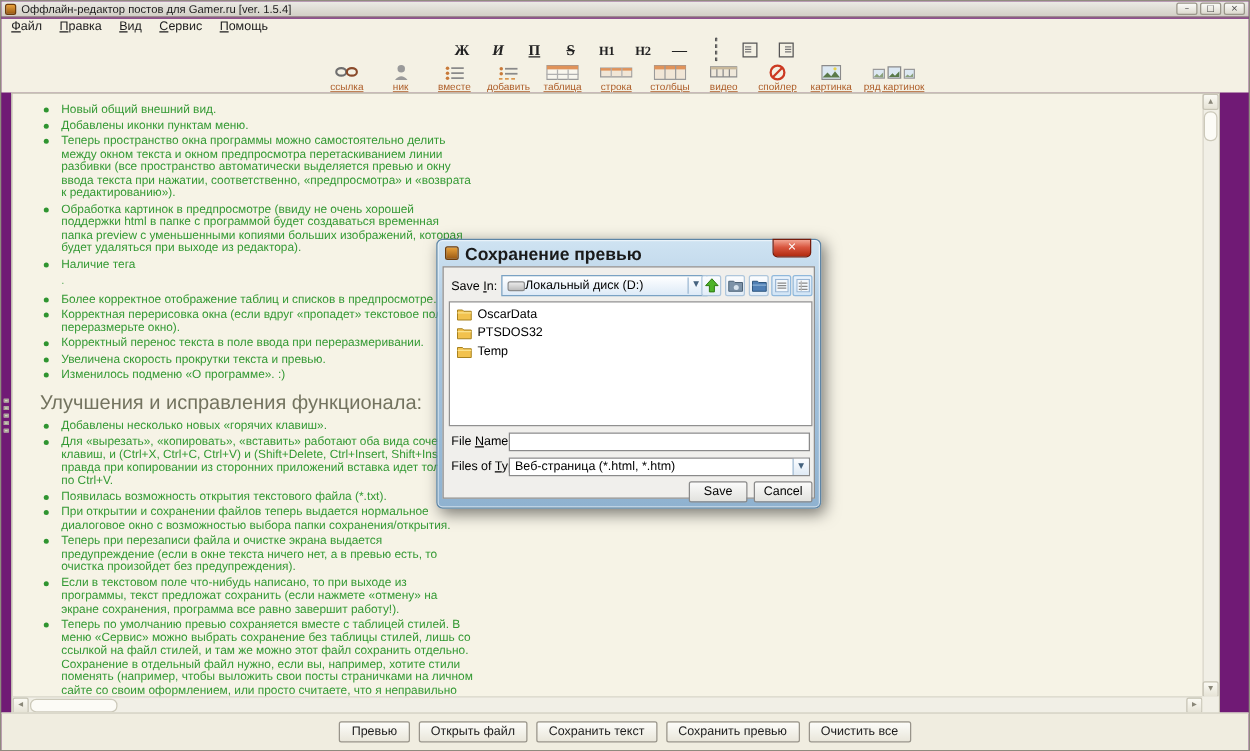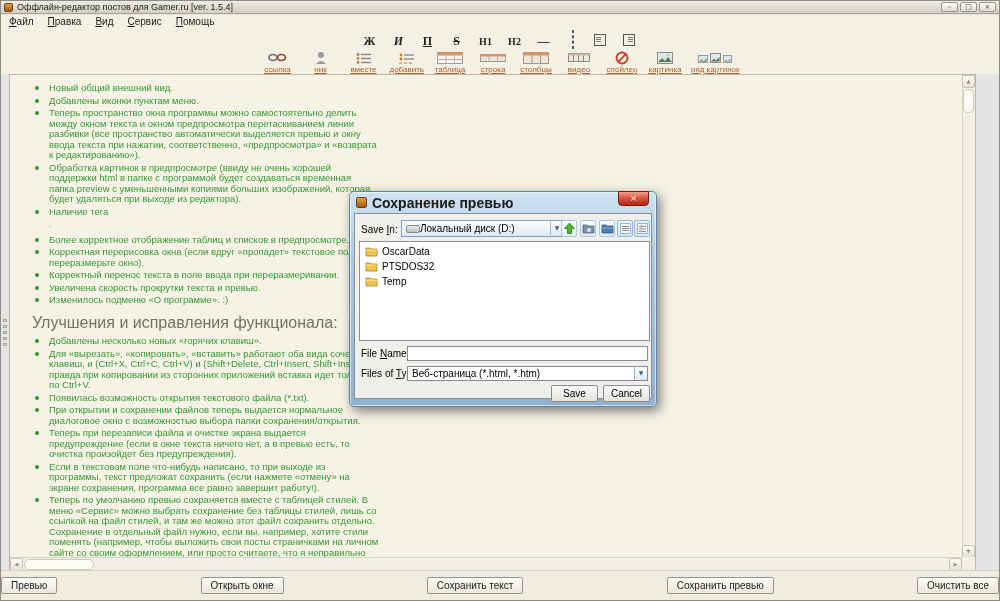--- a/index.html
+++ b/index.html
@@ -1,17 +1,17 @@
 <!DOCTYPE html>
 <html><head>
 <meta charset="utf-8">
 <style>
   * { margin:0; padding:0; box-sizing:border-box; }
   html,body { width:1000px; height:601px; font-family:"Liberation Sans","DejaVu Sans",sans-serif; }
-  .window { position:relative; width:1000px; height:601px; background:#e5e5e5; overflow:hidden; border:1px solid #8f8b7e; }
+  .window { position:relative; width:1000px; height:601px; background:#701a75; overflow:hidden; border:1px solid #8f8b7e; }
 
   
   .titlebar { position:absolute; left:0; top:0; right:0; height:13px;
     background:linear-gradient(#ecebe6,#d2cfc5); border-bottom:1px solid #a6a294;
     display:flex; align-items:center; gap:4px; padding:0 3px; font-size:9px; color:#1c1c1c; }
   .app-icon { width:9px; height:9px; background:linear-gradient(#e8a23c,#9c5b14); border:1px solid #6d3c0a; border-radius:2px; flex:0 0 auto; }
   .title { flex:1 1 auto; white-space:nowrap; overflow:hidden; }
   .winbtns { display:flex; gap:2px; }
   .wbtn { width:17px; height:10px; background:linear-gradient(#fbfbf8,#dddacf); border:1px solid #9a968a;
     border-radius:2px; font-size:7px; line-height:8px; text-align:center; color:#444; font-family:"DejaVu Sans",sans-serif; }
@@ -63,21 +63,21 @@
   .vthumb { position:absolute; top:14px; right:1px; width:11px; height:24px; background:#fcfbf6; border:1px solid #ccc9ba; border-radius:5px; }
   .hthumb { position:absolute; left:14px; top:1px; height:11px; width:70px; background:#fcfbf6; border:1px solid #ccc9ba; border-radius:5px; }
   .scorner { position:absolute; right:0; bottom:0; width:13px; height:13px; background:#f1efe6; }
 
   
   .splitter { position:absolute; left:1px; top:318px; width:6px; height:30px; display:flex; flex-direction:column; gap:3px; align-items:center; cursor:col-resize; }
   .splitter i { width:4px; height:3px; background:#d6d3c6; border:1px solid #a9a597; display:block; }
 
   
   .bbar { position:absolute; left:0; right:0; bottom:0; height:30px; background:#f0ede0; border-top:1px solid #d4d1c4;
-    display:flex; justify-content:space-between; align-items:center; gap:7px; }
+    display:flex; justify-content:center; align-items:center; gap:7px; }
   .bbtn { height:17px; padding:0 9px; background:linear-gradient(#fdfdfa,#e9e6da); border:1px solid #98948a;
     border-radius:2px; font-size:10px; color:#1c1c1c; font-family:inherit; cursor:pointer; }
 
   
   .dlg { position:absolute; left:348px; top:190px; width:308px; height:216px; z-index:10;
     background:linear-gradient(#cfe3f2,#a9c7e0 35%,#8fb2d0); border:1px solid #5d85a6; border-radius:5px;
     padding:0 4px 4px 4px; box-shadow:3px 4px 12px rgba(0,0,0,.5), inset 0 0 0 1px rgba(255,255,255,.55); }
   .dlg-title { height:21px; display:flex; align-items:center; gap:5px; padding:0 2px; font-size:14px; font-weight:bold; color:#1a1a1a; }
   .dlg-icon { width:11px; height:11px; background:linear-gradient(#e8a23c,#9c5b14); border:1px solid #6d3c0a; border-radius:2px; }
   .dlg-close { position:absolute; top:-1px; right:7px; width:31px; height:15px;
@@ -329,21 +329,21 @@
       <i></i>
       <i></i>
       <i></i>
       <i></i>
       <i></i>
     </div>
 
   <div class="bbar">
 
   <button class="bbtn">Превью</button>
-      <button class="bbtn">Открыть окне</button>
+      <button class="bbtn">Открыть файл</button>
       <button class="bbtn">Сохранить текст</button>
       <button class="bbtn">Сохранить превью</button>
       <button class="bbtn">Очистить все</button>
     </div>
 
   <div class="dlg">
     <div class="dlg-title">
       <span class="dlg-icon"></span>
       <span>Сохранение превью</span>
     </div>

